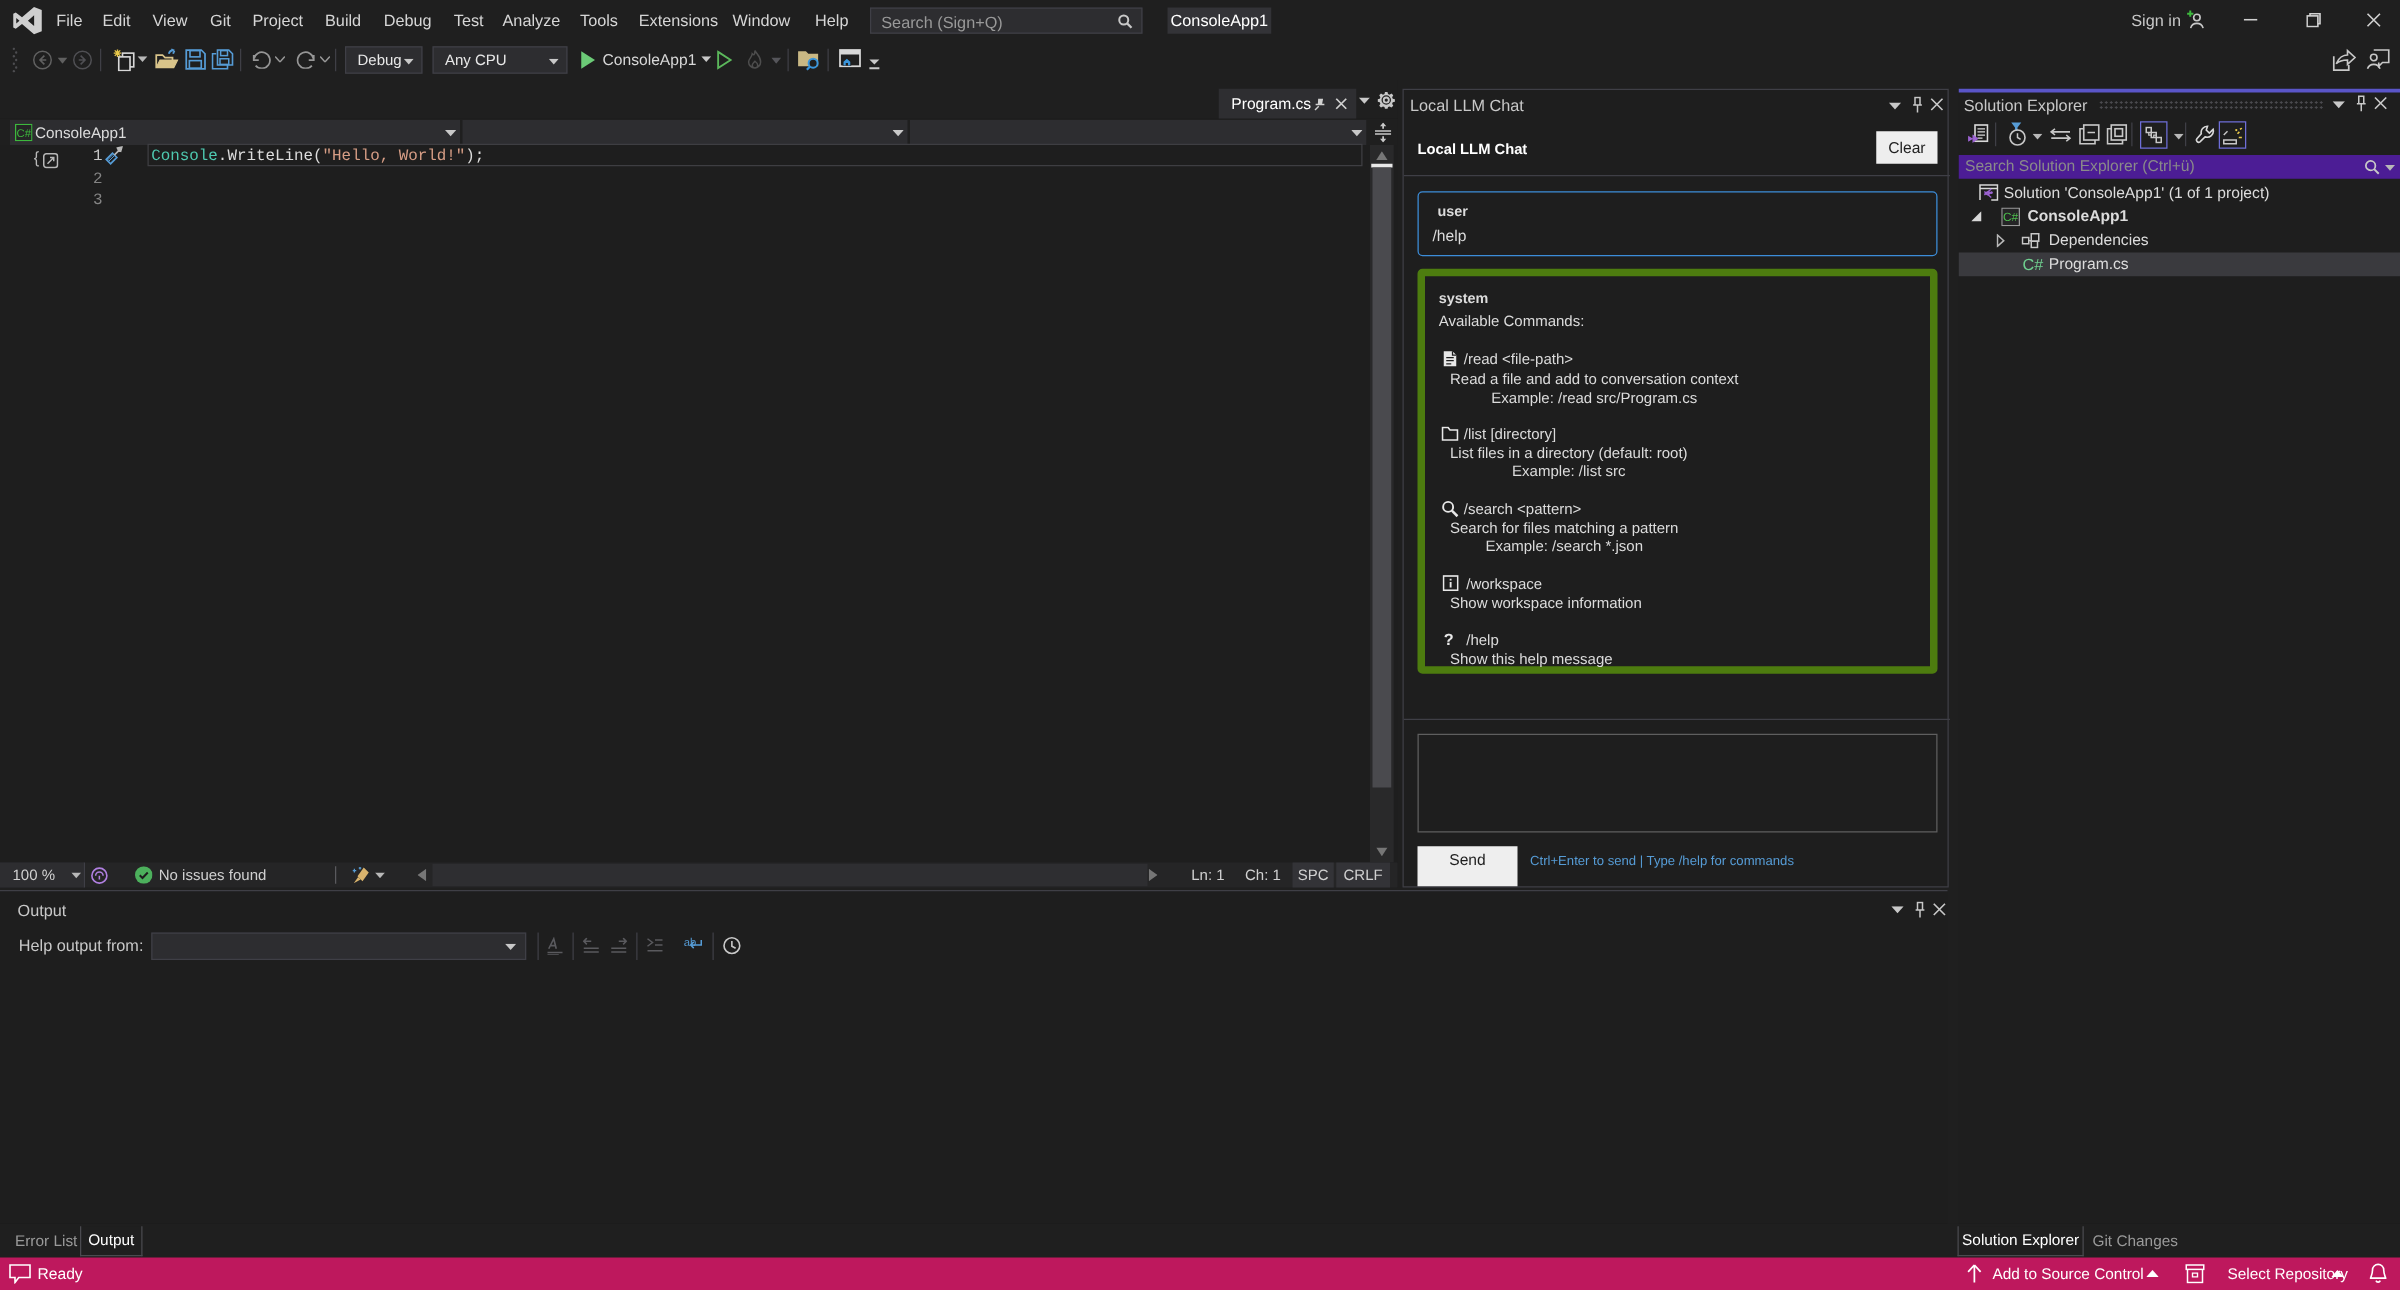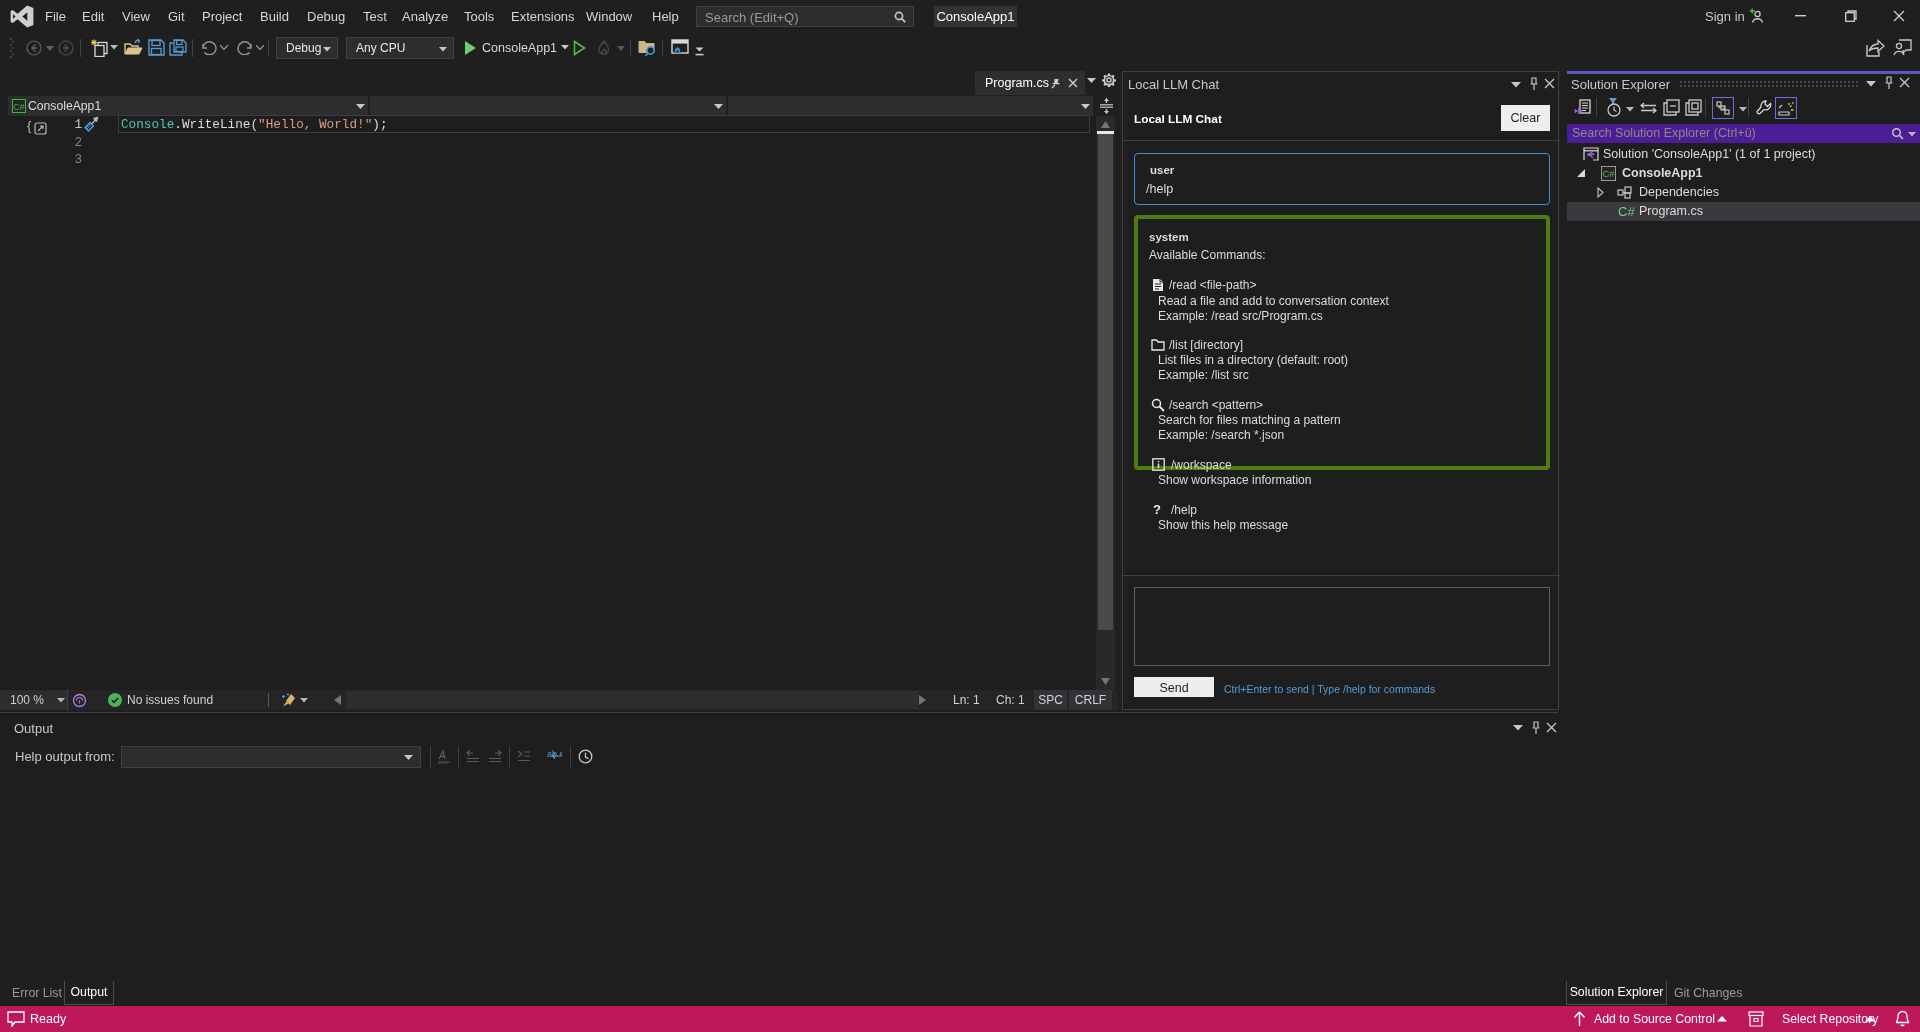--- a/index.html
+++ b/index.html
@@ -29,21 +29,21 @@
       <span class="abs" style="left:307px;">Debug</span>
         <span class="abs" style="left:363px;">Test</span>
       <span class="abs" style="left:402px;">Analyze</span>
         <span class="abs" style="left:464px;">Tools</span>
       <span class="abs" style="left:511px;">Extensions</span>
         <span class="abs" style="left:586px;">Window</span>
       <span class="abs" style="left:652px;">Help</span>
     </div>
 
     <div class="abs" style="left:696px;top:6px;width:218px;height:21px;background:#2d2d30;border:1px solid #3f3f46;">
-      <span class="abs" style="left:8px;top:3px;font-size:13px;color:#999999;">Search (Edit+Q)</span>
+      <span class="abs" style="left:8px;top:3px;font-size:13px;color:#999999;">Search (Sign+Q)</span>
       <svg class="abs" style="right:6px;top:3px;" width="14" height="14" viewBox="0 0 14 14">
         <circle cx="6" cy="6" r="3.6" fill="none" stroke="#c8c8c8" stroke-width="1.6"></circle>
         <line x1="8.7" y1="8.7" x2="12.2" y2="12.2" stroke="#c8c8c8" stroke-width="1.8"></line>
       </svg>
     </div>
 
     <div class="abs" style="left:934px;top:6px;width:83px;height:21px;background:#333337;color:#ffffff;font-size:13px;text-align:center;line-height:21px;">ConsoleApp1</div>
 
     <span class="abs" style="left:1705px;top:9px;font-size:13px;color:#c8c8c8;">Sign in</span>
     <svg class="abs" style="left:1748px;top:7px;" width="18" height="18" viewBox="0 0 18 18">
@@ -335,21 +335,21 @@
 
     <span class="abs" style="left:11px;top:40px;font-size:11.8px;font-weight:bold;color:#ffffff;">Local LLM Chat</span>
     <div class="abs" style="left:378px;top:33px;width:49px;height:26px;background:#eeeeee;color:#1e1e1e;font-size:12.5px;text-align:center;line-height:26px;">Clear</div>
     <div class="abs" style="left:0px;top:68px;width:437px;height:1px;background:#3f3f46;"></div>
 
     <div class="abs" style="left:11px;top:81px;width:416px;height:52px;border:1px solid #3c8dd9;border-radius:4px;">
       <span class="abs" style="left:15px;top:10px;font-size:11.5px;font-weight:bold;color:#dcdcdc;">user</span>
       <span class="abs" style="left:11px;top:28px;font-size:12.5px;color:#dcdcdc;">/help</span>
     </div>
 
-    <div class="abs" style="left:11px;top:143px;width:416px;height:255px;border:4px solid #4d7c0f;border-radius:4px;font-size:12px;color:#dcdcdc;">
+    <div class="abs" style="left:11px;top:143px;width:416px;height:324px;border:6px solid #4d7c0f;border-radius:4px;font-size:12px;color:#dcdcdc;text-align:center;">
       <span class="abs" style="left:11px;top:12px;font-size:11.5px;font-weight:bold;">system</span>
       <div class="abs" style="left:11px;top:29px;line-height:15px;white-space:pre;">Available Commands:</div>
 
       <svg class="abs" style="left:14px;top:59px;" width="12" height="14" viewBox="0 0 12 14">
         <path d="M1 1 h7 l3 3 v9 H1 Z" fill="#e8e8e8"></path>
           <path d="M8 1 v3 h3" fill="none" stroke="#1e1e1e" stroke-width="1"></path>
         <path d="M3 6 h6 M3 8.5 h6 M3 11 h4" stroke="#1e1e1e" stroke-width="1"></path>
       </svg>
       <div class="abs" style="left:31px;top:59px;line-height:15px;">/read &lt;file-path&gt;</div>
       <div class="abs" style="left:20px;top:75px;line-height:15px;">Read a file and add to conversation context<br>Example: /read src/Program.cs</div>
@@ -374,21 +374,21 @@
       <div class="abs" style="left:33px;top:239px;line-height:15px;">/workspace</div>
       <div class="abs" style="left:20px;top:254px;line-height:15px;">Show workspace information</div>
 
       <div class="abs" style="left:15px;top:283px;font-weight:bold;font-size:13px;color:#e8e8e8;">?</div>
       <div class="abs" style="left:33px;top:284px;line-height:15px;">/help</div>
       <div class="abs" style="left:20px;top:299px;line-height:15px;">Show this help message</div>
     </div>
 
     <div class="abs" style="left:0px;top:503px;width:437px;height:1px;background:#3f3f46;"></div>
     <div class="abs" style="left:11px;top:515px;width:416px;height:79px;border:1px solid #5f5f5f;background:#1e1e1e;"></div>
-    <div class="abs" style="left:11px;top:605px;width:80px;height:20px;background:#eeeeee;color:#1e1e1e;font-size:12.5px;text-align:center;line-height:22px;">Send</div>
+    <div class="abs" style="left:11px;top:605px;width:80px;height:32px;background:#eeeeee;color:#1e1e1e;font-size:12.5px;text-align:center;line-height:22px;">Send</div>
     <span class="abs" style="left:101px;top:611px;font-size:10.5px;color:#569cd6;">Ctrl+Enter to send | Type /help for commands</span>
   </div>
 
   <div class="abs" id="output" style="left:0;top:712px;width:1558px;height:267px;background:#1e1e1e;border-top:1px solid #3f3f46;">
     <span class="abs" style="left:14px;top:8px;font-size:13px;color:#c8c8c8;">Output</span>
     <svg class="abs" style="left:1513px;top:12px;" width="10" height="6" viewBox="0 0 10 6">
         <polygon points="0,0 10,0 5,5.5" fill="#c8c8c8"></polygon>
       </svg>
     <svg class="abs" style="left:1530px;top:8px;" width="12" height="14" viewBox="0 0 12 14">
       <path d="M4 1 h4 v6 h-4 Z M2.5 7 h7 M6 7 v6" fill="none" stroke="#c8c8c8" stroke-width="1.2"></path>

